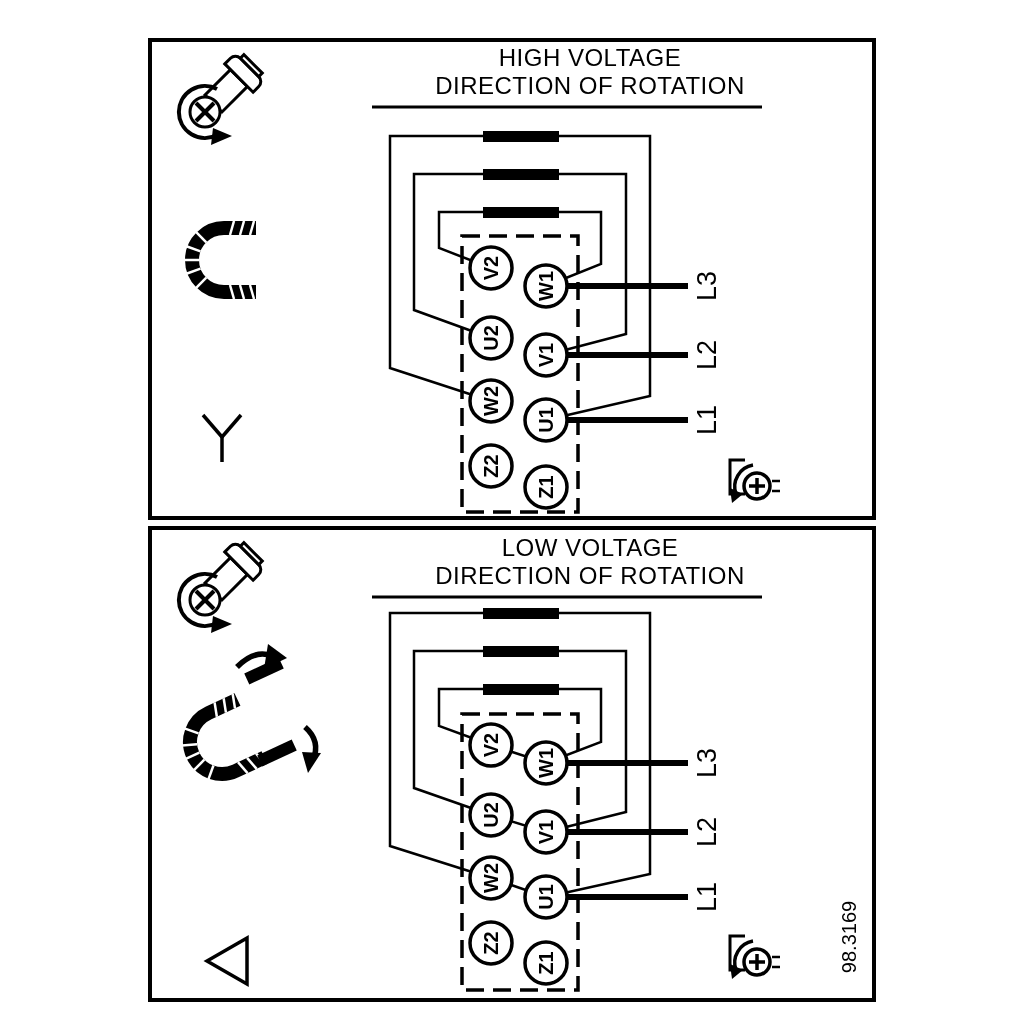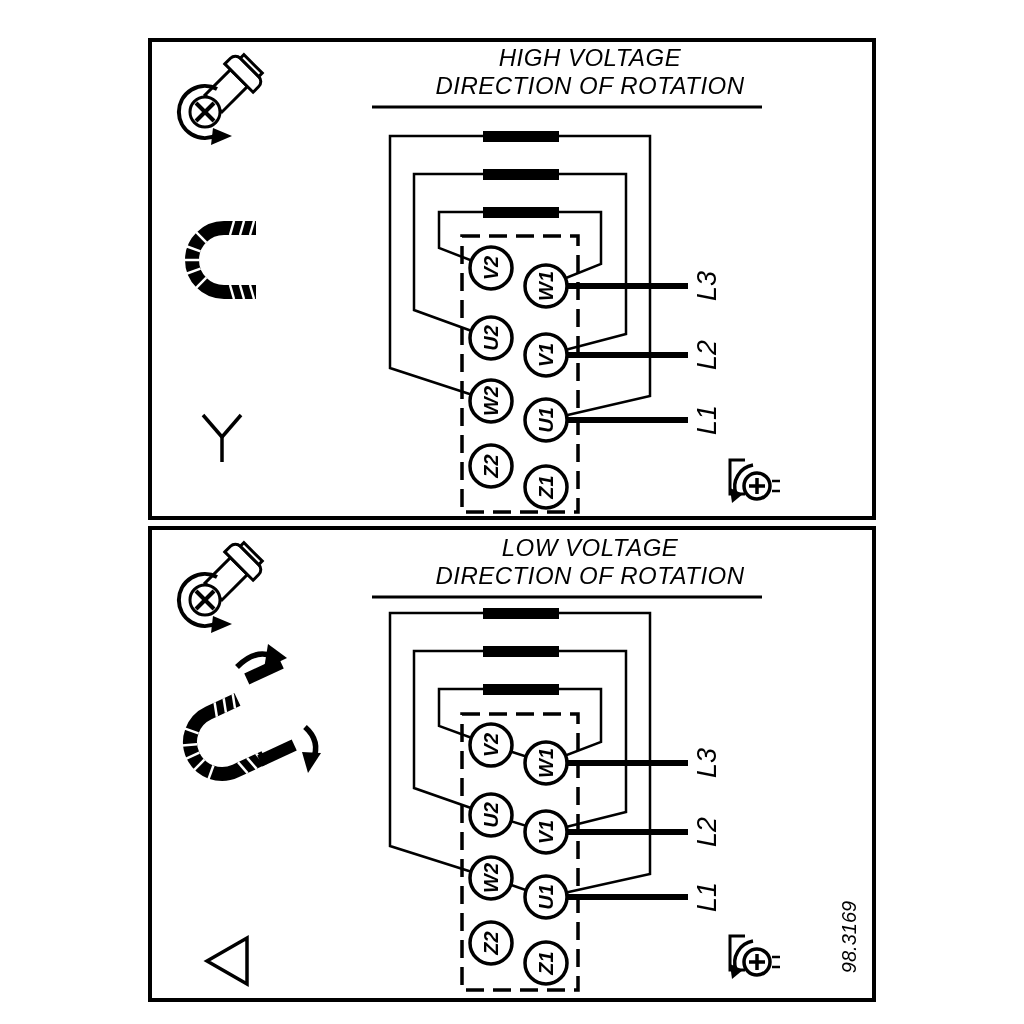--- a/index.html
+++ b/index.html
@@ -1,16 +1,16 @@
 <!DOCTYPE html>
 <html><head>
 <meta charset="utf-8">
 <style>
   html,body{margin:0;padding:0;background:#ffffff;}
-  .page{width:1024px;height:1024px;position:relative;background:#ffffff;overflow:hidden;font-style:italic;}
+  .page{width:1024px;height:1024px;position:relative;background:#ffffff;overflow:hidden;}
   svg{display:block;}
   text{font-family:"Liberation Sans","DejaVu Sans",sans-serif;fill:#000;}
   .title{font-size:24px;letter-spacing:.5px;}
   .terminal-label{font-size:20px;font-weight:bold;}
   .line-label{font-size:27px;}
   .fig-number{font-size:20px;}
   .border{fill:#ffffff;stroke:#000;stroke-width:4;}
   .underline{stroke:#000;stroke-width:3;}
   .wire{stroke:#000;stroke-width:2.5;fill:none;}
   .bar{fill:#000;}

